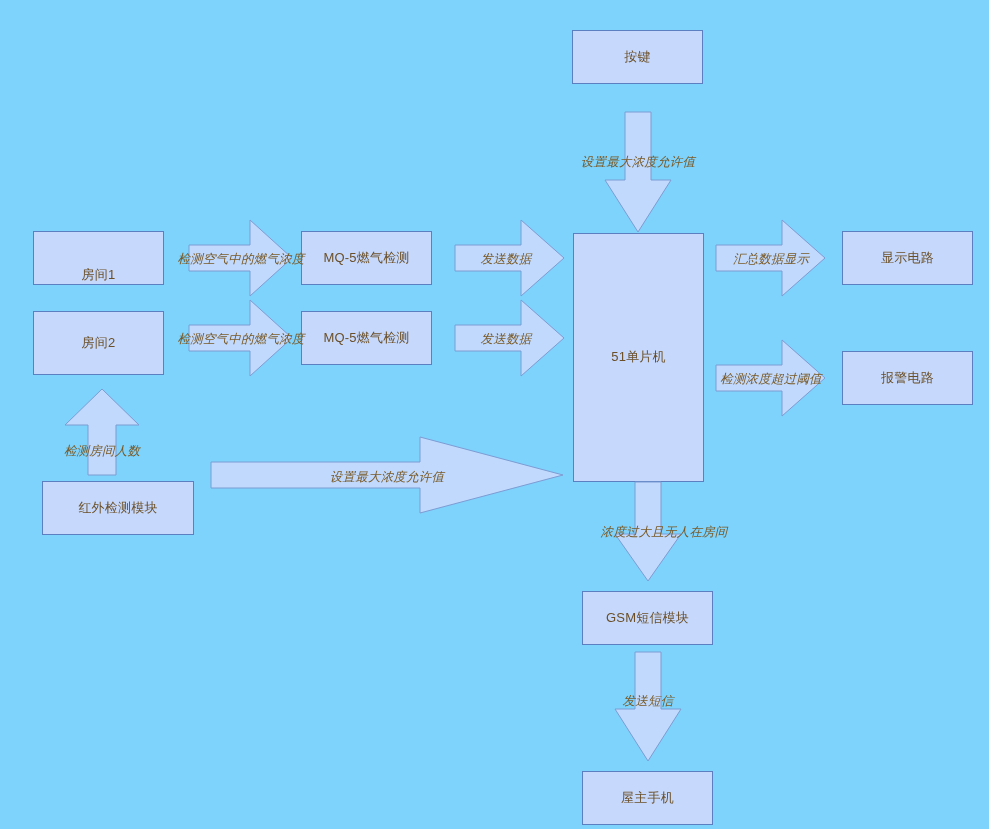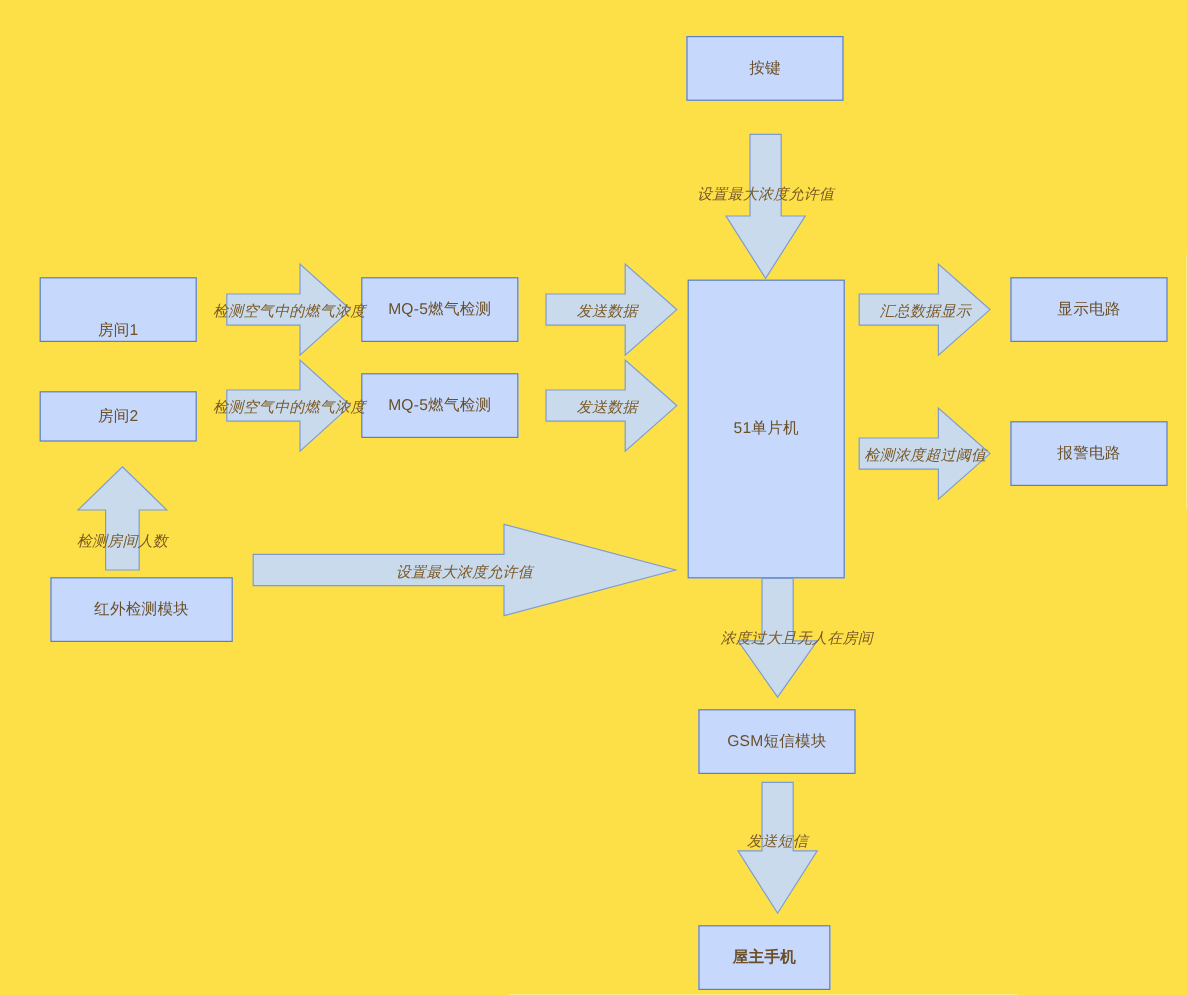--- a/index.html
+++ b/index.html
@@ -52,31 +52,31 @@
     white-space: nowrap;
     text-align: center;
     letter-spacing: 0.2px;
     pointer-events: none;
     font-style: italic;
   }
 </style>
 </head>
 <body>
 
-<div id="canvas" style="background: #fde047;">
+<div id="canvas" style="background: #7dd3fc;">
 
   <div class="node" style="left: 572px; top: 30px; width: 131px; height: 54px; background: rgb(198, 217, 252); border-color: rgb(91, 127, 192); color: rgb(107, 79, 40);">
     <span>按键</span>
   </div>
 
   <div class="node" style="left: 33px; top: 231px; width: 131px; height: 54px; background: rgb(198, 217, 252); border-color: rgb(91, 127, 192); color: rgb(107, 79, 40); align-items: flex-end;">
     <span>房间1</span>
   </div>
 
-  <div class="node" style="left: 33px; top: 326px; width: 131px; height: 42px; background: rgb(198, 217, 252); border-color: rgb(91, 127, 192); color: rgb(107, 79, 40); text-align: right;">
+  <div class="node" style="left: 33px; top: 311px; width: 131px; height: 64px; background: rgb(198, 217, 252); border-color: rgb(91, 127, 192); color: rgb(107, 79, 40); text-align: right;">
     <span>房间2</span>
   </div>
 
   <div class="node" style="left: 301px; top: 231px; width: 131px; height: 54px; background: rgb(198, 217, 252); border-color: rgb(91, 127, 192); color: rgb(107, 79, 40);">
     <span>MQ-5燃气检测</span>
   </div>
 
   <div class="node" style="left: 301px; top: 311px; width: 131px; height: 54px; background: rgb(198, 217, 252); border-color: rgb(91, 127, 192); color: rgb(107, 79, 40);">
     <span>MQ-5燃气检测</span>
   </div>
@@ -94,21 +94,21 @@
   </div>
 
   <div class="node" style="left: 42px; top: 481px; width: 152px; height: 54px; background: rgb(198, 217, 252); border-color: rgb(91, 127, 192); color: rgb(107, 79, 40);">
     <span>红外检测模块</span>
   </div>
 
   <div class="node" style="left: 582px; top: 591px; width: 131px; height: 54px; background: rgb(198, 217, 252); border-color: rgb(91, 127, 192); color: rgb(107, 79, 40);">
     <span>GSM短信模块</span>
   </div>
 
-  <div class="node" style="left: 582px; top: 771px; width: 110px; height: 54px; background: rgb(198, 217, 252); border-color: rgb(91, 127, 192); color: rgb(107, 79, 40); font-weight: bold;">
+  <div class="node" style="left: 582px; top: 771px; width: 131px; height: 54px; background: rgb(198, 217, 252); border-color: rgb(91, 127, 192); color: rgb(107, 79, 40);">
     <span>屋主手机</span>
   </div>
 
   <div class="arrow-wrap" style="left:604px; top:112px; width:68px; height:121px;">
     <svg width="68" height="121" viewBox="0 0 68 121" aria-hidden="true">
       <polygon class="arrow-poly" points="21,0 47,0 47,68 67,68 34,120 1,68 21,68" style="fill: rgb(198, 217, 252); stroke: rgb(125, 156, 212);"></polygon>
     </svg>
   </div>
   <div class="edge-label" style="left: 578px; top: 155px; width: 120px; color: rgb(122, 90, 40);">设置最大浓度允许值</div>
 

